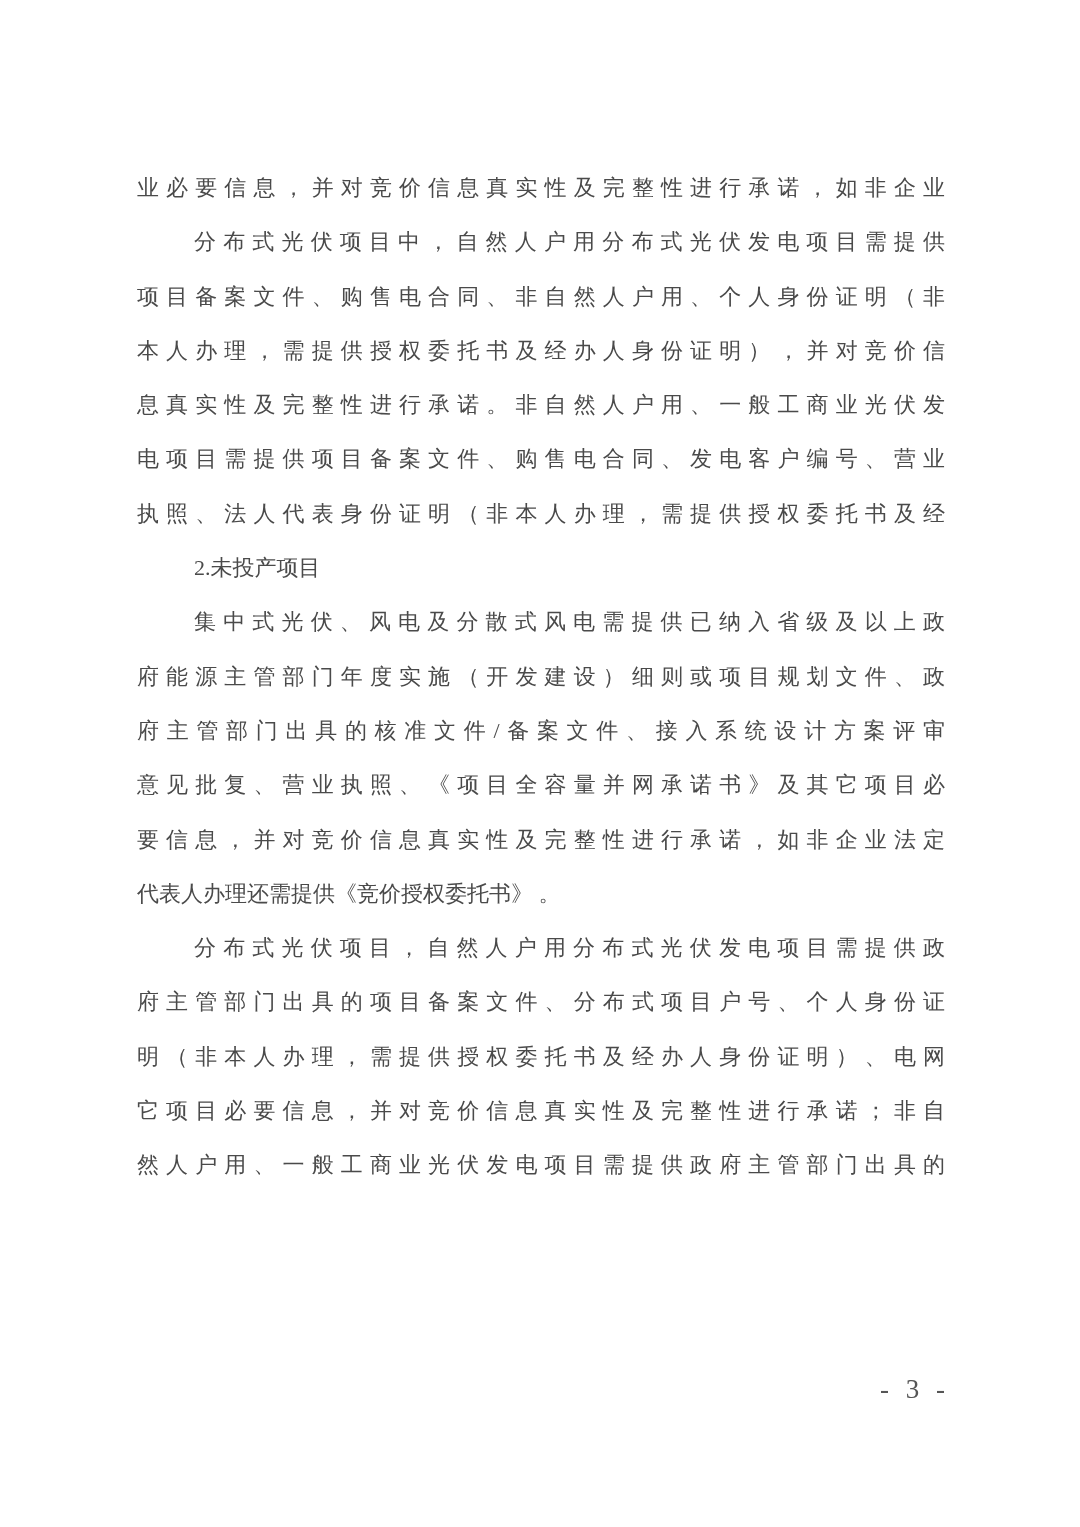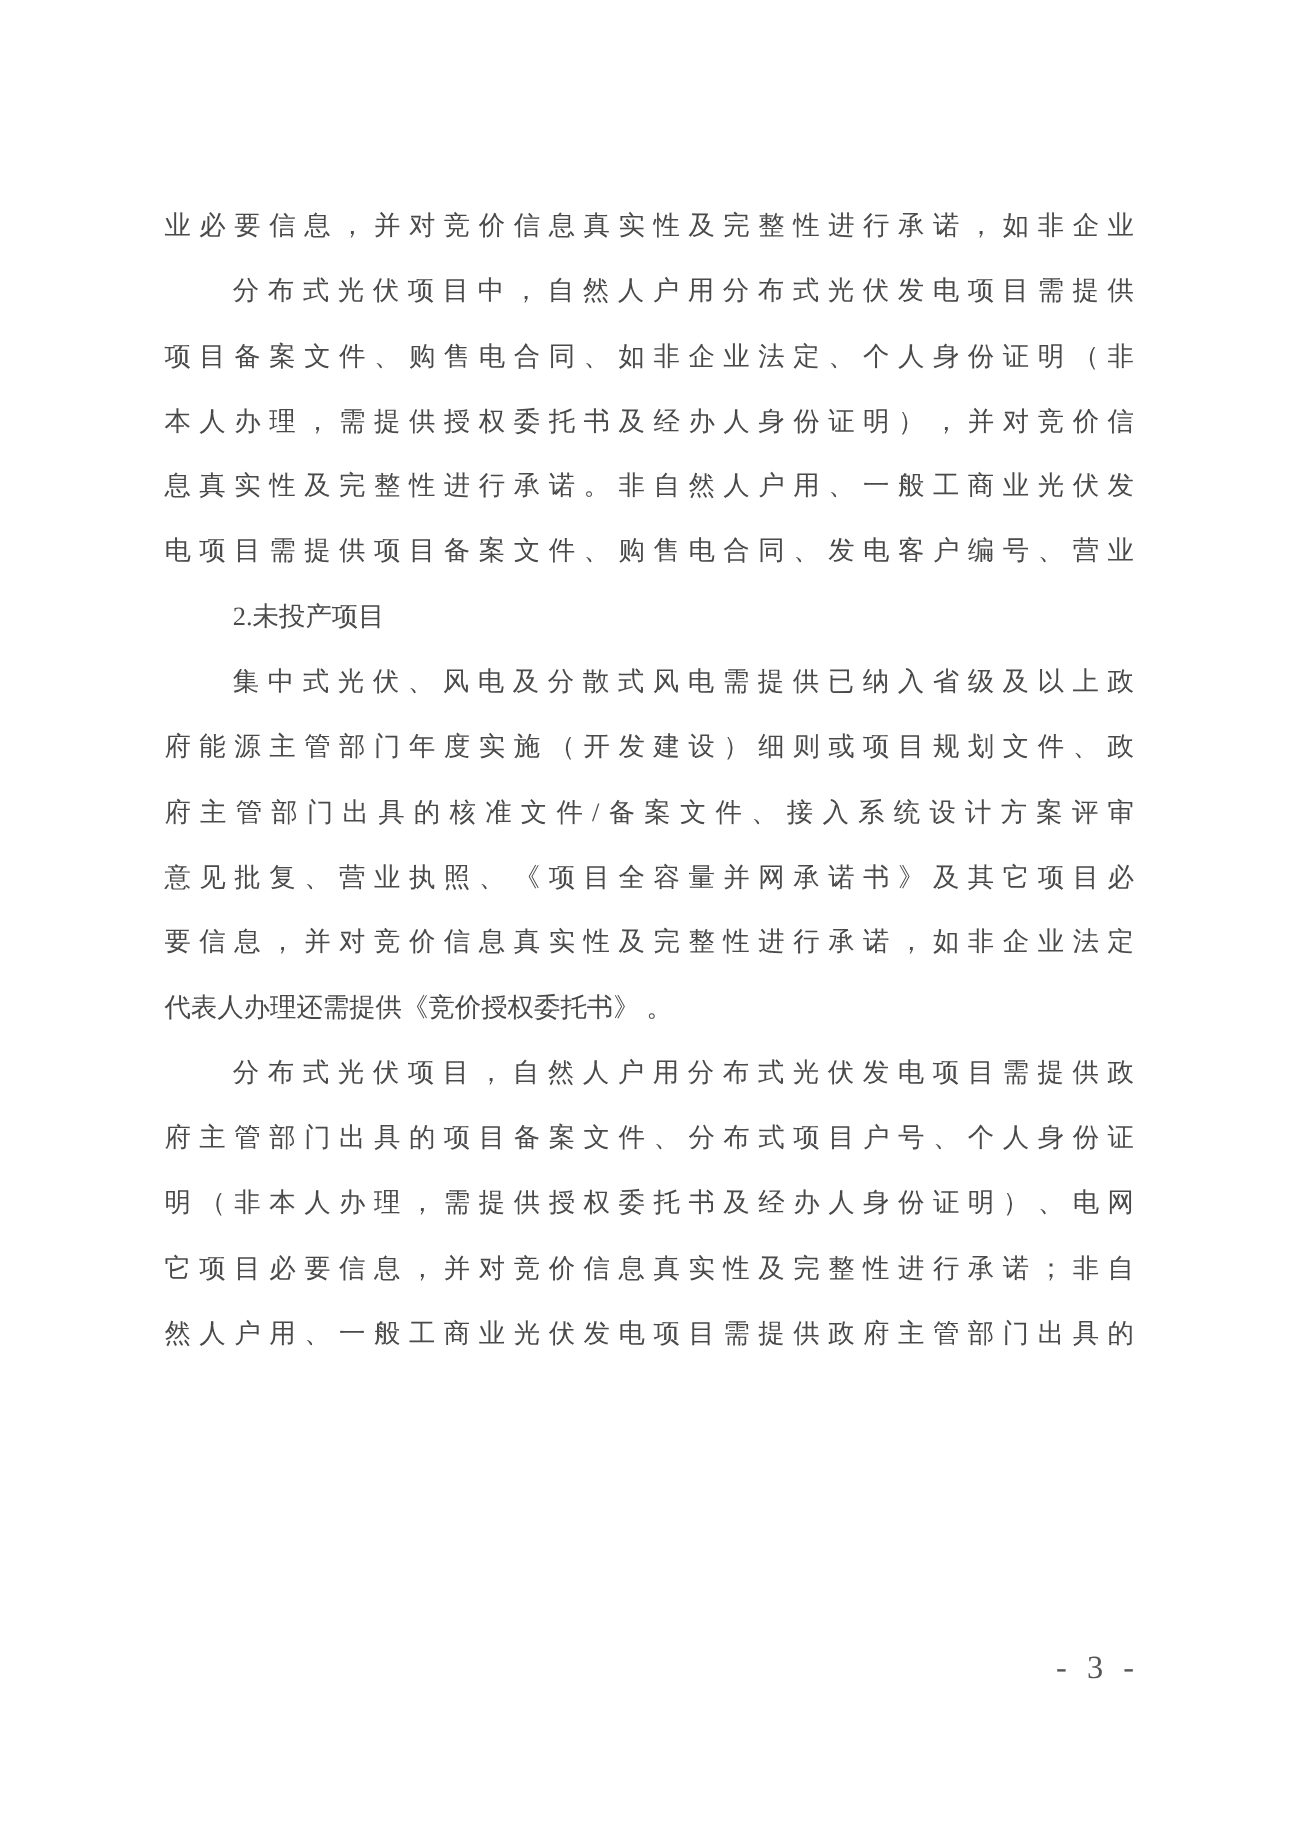--- a/index.html
+++ b/index.html
@@ -51,24 +51,25 @@
     line-height: 30px;
   }
 </style>
 </head>
 <body>
 
 <div class="page">
   <div class="text-block">
       <div class="line just">业必要信息，并对竞价信息真实性及完整性进行承诺，如非企业</div>
       <div class="line indent just">分布式光伏项目中，自然人户用分布式光伏发电项目需提供</div>
-      <div class="line just">项目备案文件、购售电合同、如非企业法定、个人身份证明（非</div>
+      <div class="line just">项目备案文件、购售电合同、非自然人户用、个人身份证明（非</div>
       <div class="line just">本人办理，需提供授权委托书及经办人身份证明），并对竞价信</div>
       <div class="line just">息真实性及完整性进行承诺。非自然人户用、一般工商业光伏发</div>
       <div class="line just">电项目需提供项目备案文件、购售电合同、发电客户编号、营业</div>
+      <div class="line just">执照、法人代表身份证明（非本人办理，需提供授权委托书及经</div>
       <div class="line indent">2.未投产项目</div>
       <div class="line indent just">集中式光伏、风电及分散式风电需提供已纳入省级及以上政</div>
       <div class="line just">府能源主管部门年度实施（开发建设）细则或项目规划文件、政</div>
       <div class="line just">府主管部门出具的核准文件/备案文件、接入系统设计方案评审</div>
       <div class="line just">意见批复、营业执照、《项目全容量并网承诺书》及其它项目必</div>
       <div class="line just">要信息，并对竞价信息真实性及完整性进行承诺，如非企业法定</div>
       <div class="line">代表人办理还需提供《竞价授权委托书》 。</div>
       <div class="line indent just">分布式光伏项目，自然人户用分布式光伏发电项目需提供政</div>
       <div class="line just">府主管部门出具的项目备案文件、分布式项目户号、个人身份证</div>
       <div class="line just">明（非本人办理，需提供授权委托书及经办人身份证明）、电网</div>

